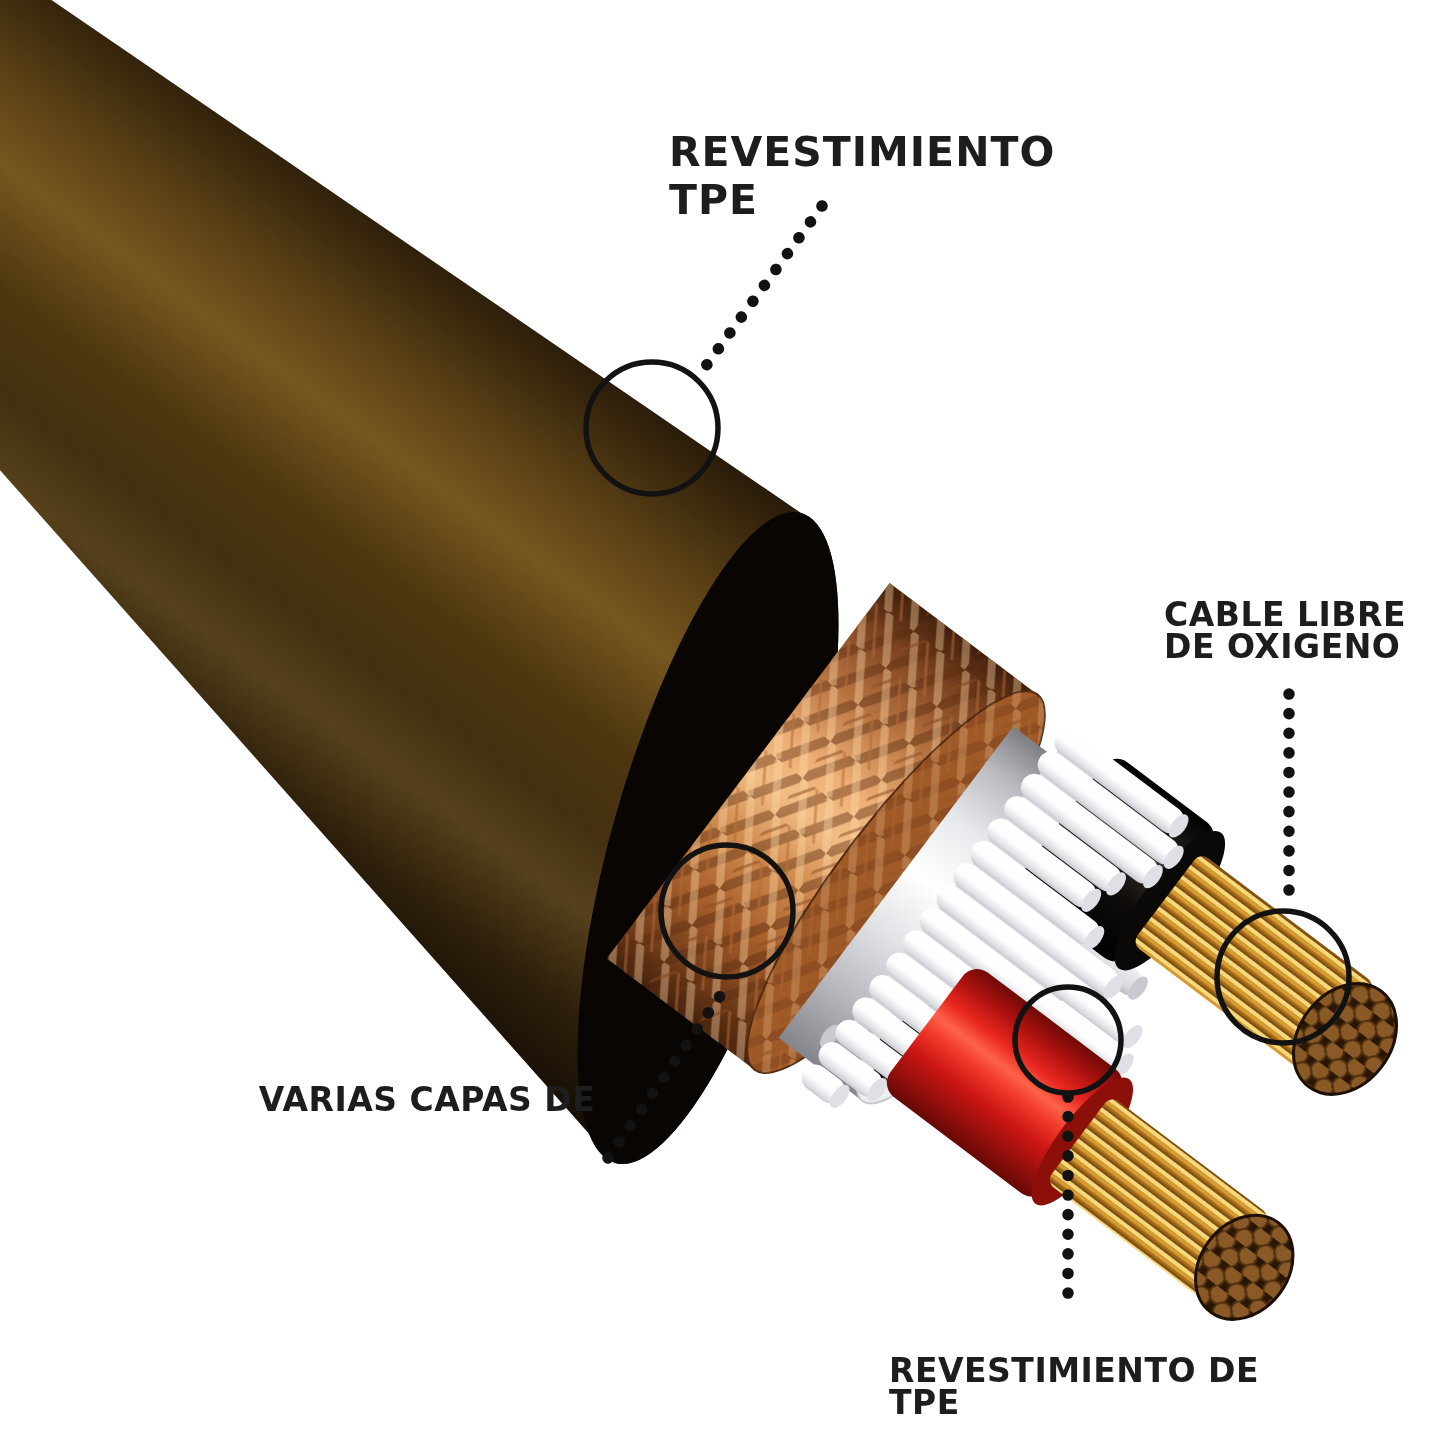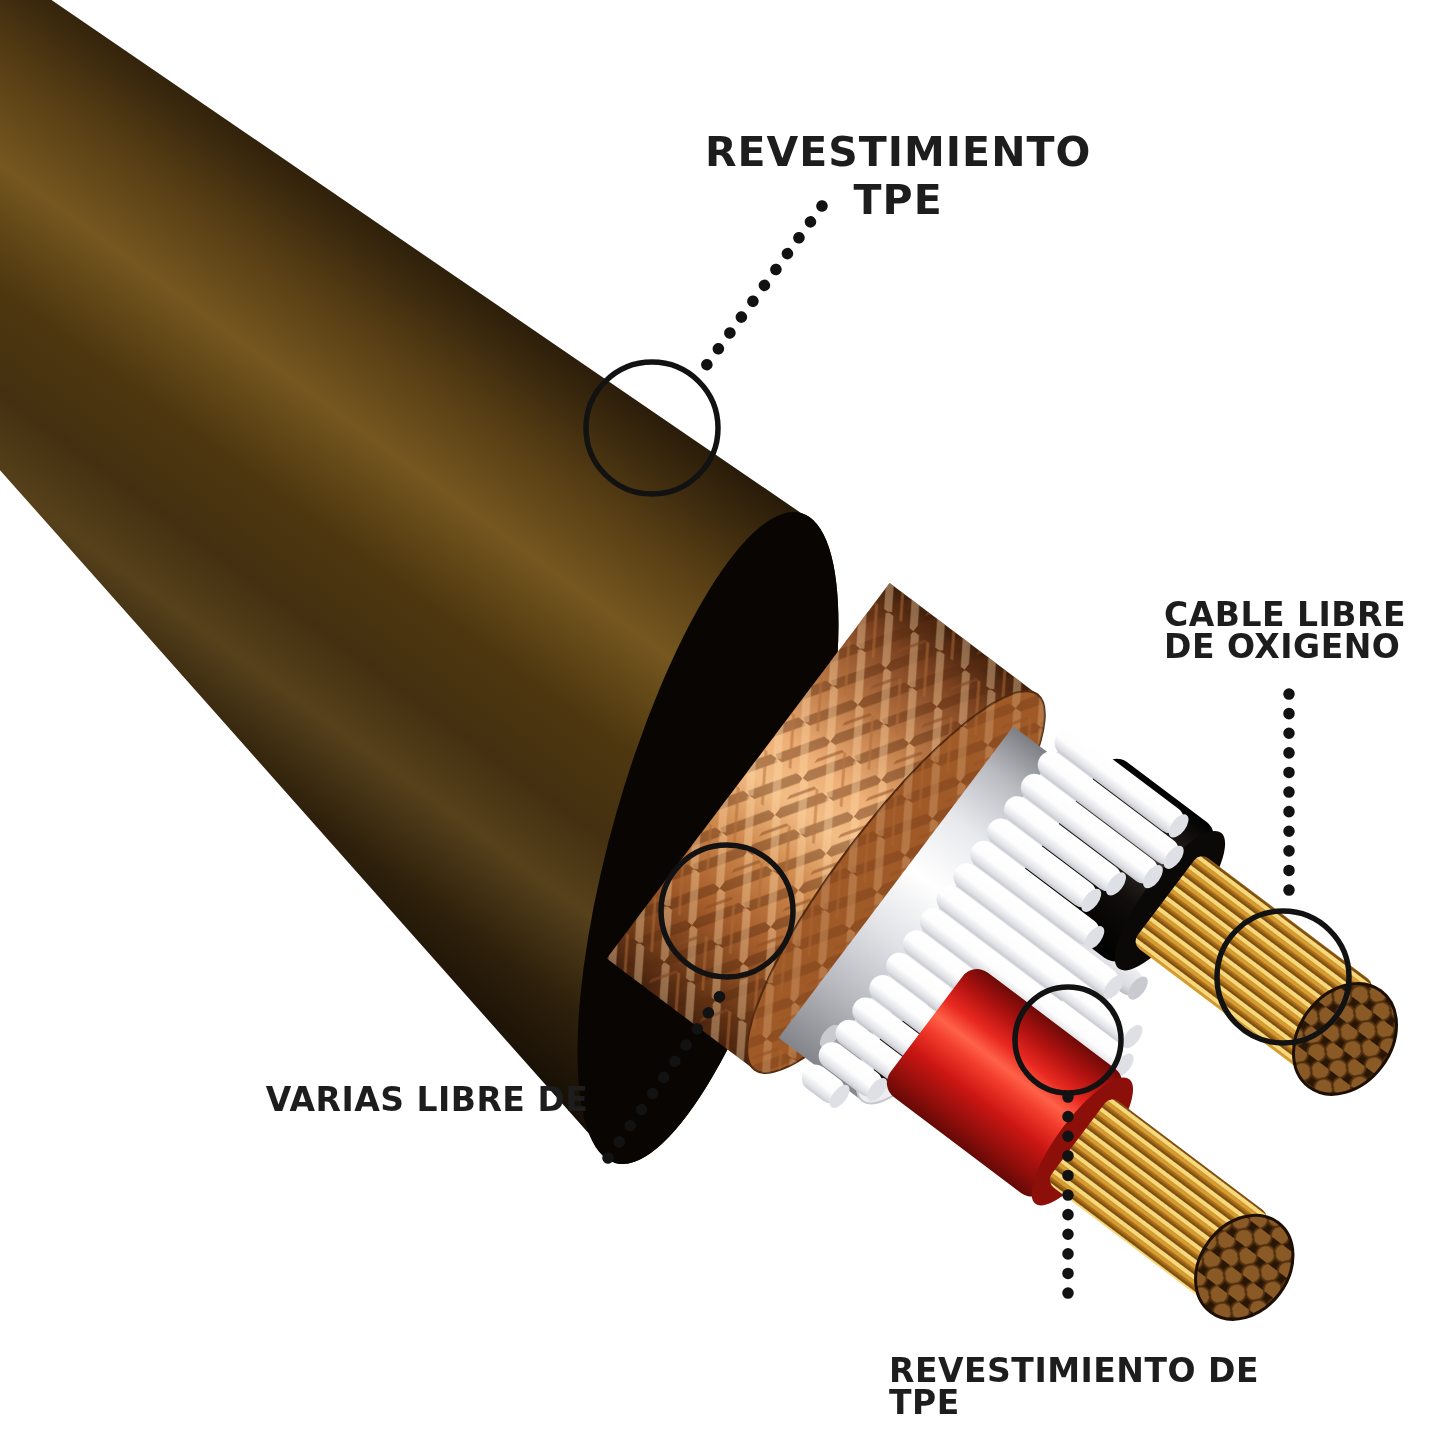--- a/index.html
+++ b/index.html
@@ -1,21 +1,21 @@
 <!DOCTYPE html>
 <html><head>
 <meta charset="utf-8">
 <style>
   html,body{margin:0;padding:0;background:#ffffff;}
   .stage{position:relative;width:1445px;height:1445px;background:#ffffff;overflow:hidden;
          font-family:"DejaVu Sans","Liberation Sans",sans-serif;}
   .art{position:absolute;left:0;top:0;}
   .callout{position:absolute;color:#1d1d1d;font-weight:bold;white-space:nowrap;}
   .callout .ln{display:block;}
-  .callout.big{font-size:41px;line-height:48px;letter-spacing:1px;text-align:center;margin-left:36px;}
+  .callout.big{font-size:41px;line-height:48px;letter-spacing:1px;text-align:left;}
   .callout.small{font-size:33px;line-height:32px;letter-spacing:0.5px;text-align:left;
                  transform:translateX(-50%);}
   #label-jacket{left:669px;top:128px;}
   #label-copper{left:1285px;top:599px;}
   #label-coverage{left:427px;top:1084px;}
   #label-inner{left:1074px;top:1355px;}
 </style>
 </head>
 <body>
 
@@ -226,19 +226,19 @@
 
   <div class="callout big" id="label-jacket">
     <span class="ln">REVESTIMIENTO</span>
     <span class="ln">TPE</span>
   </div>
   <div class="callout small" id="label-copper">
     <span class="ln">CABLE LIBRE</span>
     <span class="ln">DE OXIGENO</span>
   </div>
   <div class="callout small" id="label-coverage">
-    <span class="ln">VARIAS LIBRE DE</span>
+    <span class="ln">VARIAS CAPAS DE</span>
   </div>
   <div class="callout small" id="label-inner">
     <span class="ln">REVESTIMIENTO DE</span>
     <span class="ln">TPE</span>
   </div>
 </div>
 
 </body></html>

